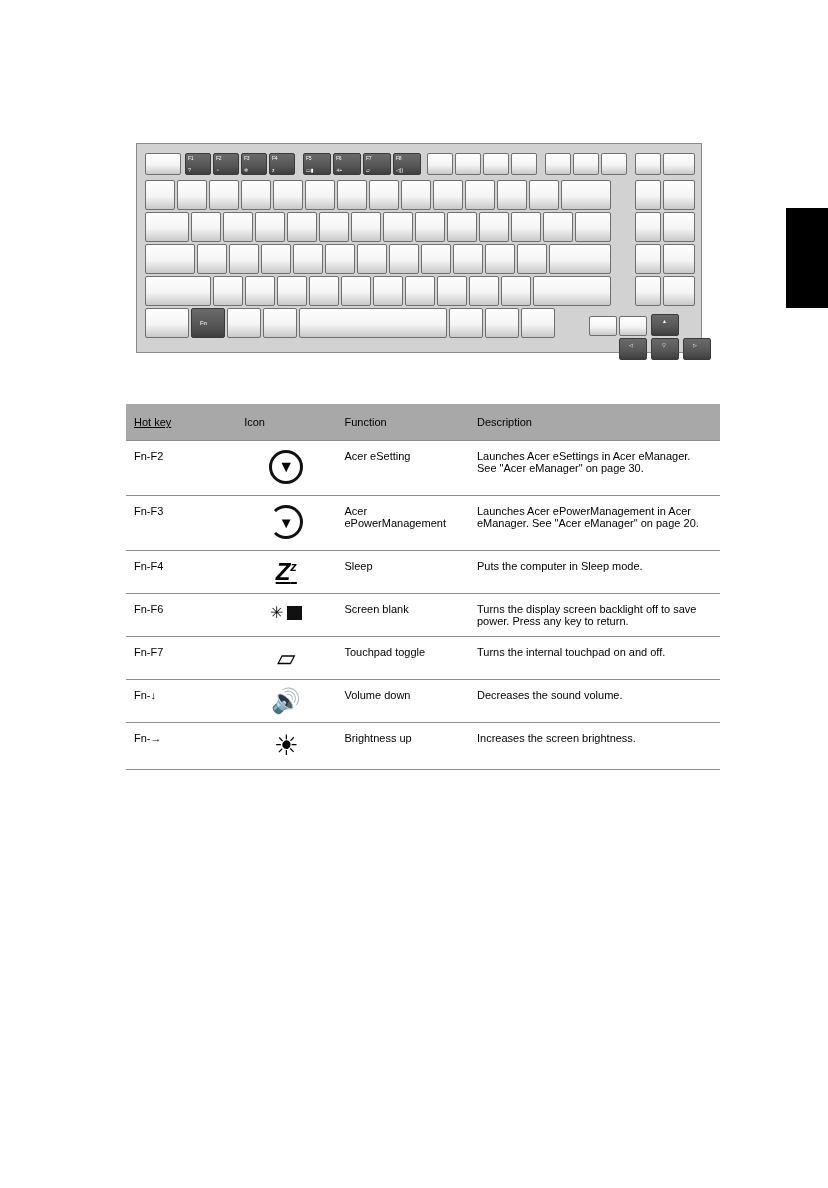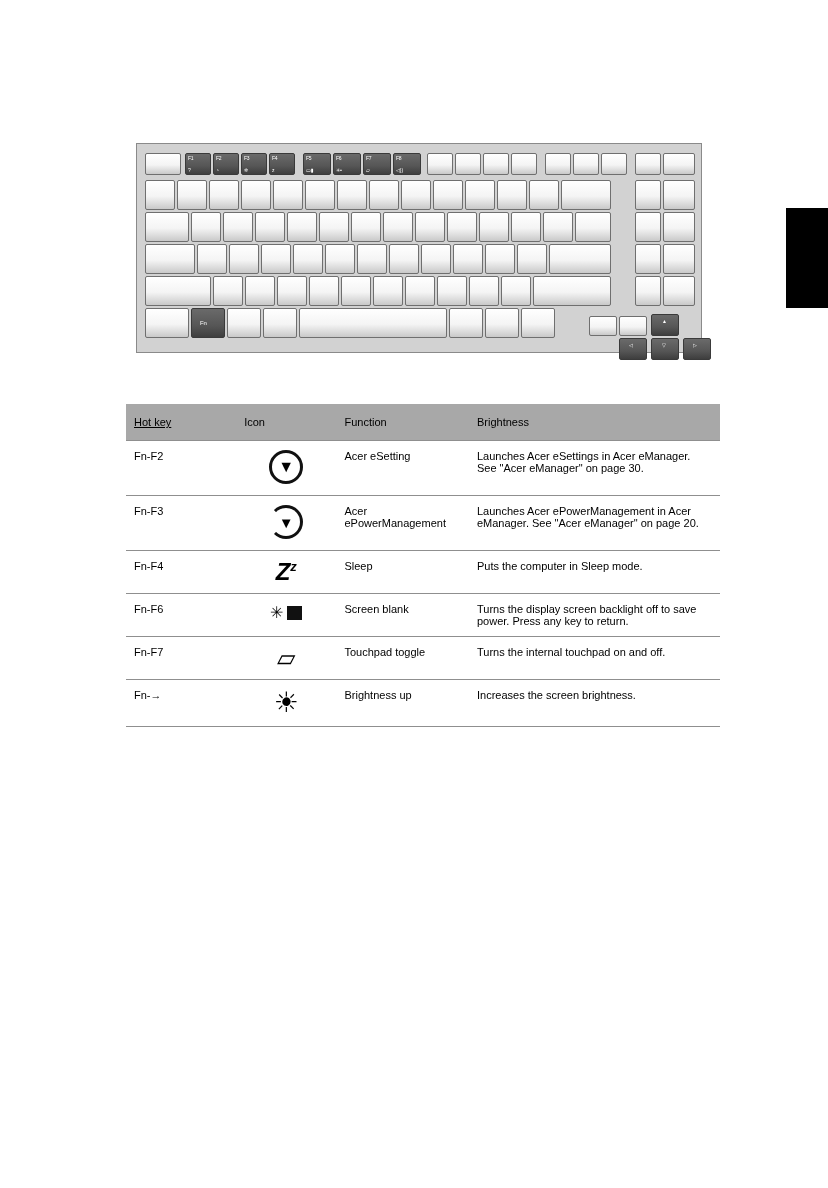--- a/index.html
+++ b/index.html
@@ -115,21 +115,21 @@
   .icon-cell {
     text-align: center;
     font-size: 11px;
     color: #111;
   }
   .glyph {
     display: inline-block;
     line-height: 1;
   }
   .g-help { font-size: 30px; font-weight: bold; font-family: "Liberation Serif", serif; }
-  .g-zz { font-size: 24px; font-weight: bold; font-style: italic; }
+  .g-zz { font-size: 24px; font-weight: bold; font-style: italic; text-decoration: underline; }
   .g-zz sup { font-size: 13px; }
 
   .circ {
     display: inline-block;
     width: 28px; height: 28px;
     border: 3px solid #111;
     border-radius: 50%;
     position: relative;
   }
   .circ .inner {
@@ -338,21 +338,21 @@
 
   </div>
 </div>
 
 <table class="tbl">
   <thead>
     <tr>
       <th class="col-key">Hot key</th>
       <th class="col-icon">Icon</th>
       <th class="col-fn">Function</th>
-      <th class="col-desc">Brightness</th>
+      <th class="col-desc">Description</th>
     </tr>
   </thead>
   <tbody>
 
 
     <tr>
       <td>Fn-F2</td>
       <td class="icon-cell">
         <span class="circ"><span class="inner">▼</span></span>
       </td>
@@ -394,20 +394,28 @@
       <td>Fn-F7</td>
       <td class="icon-cell">
         <span class="glyph g-touch">▱</span>
       </td>
       <td>Touchpad toggle</td>
       <td>Turns the internal touchpad on and off.</td>
     </tr>
 
 
 
+    <tr>
+      <td>Fn-↓</td>
+      <td class="icon-cell">
+        <span class="glyph g-spk">🔊</span>
+      </td>
+      <td>Volume down</td>
+      <td>Decreases the sound volume.</td>
+    </tr>
 
     <tr>
       <td>Fn-→</td>
       <td class="icon-cell">
         <span class="glyph g-sun">☀</span>
       </td>
       <td>Brightness up</td>
       <td>Increases the screen brightness.</td>
     </tr>
 

